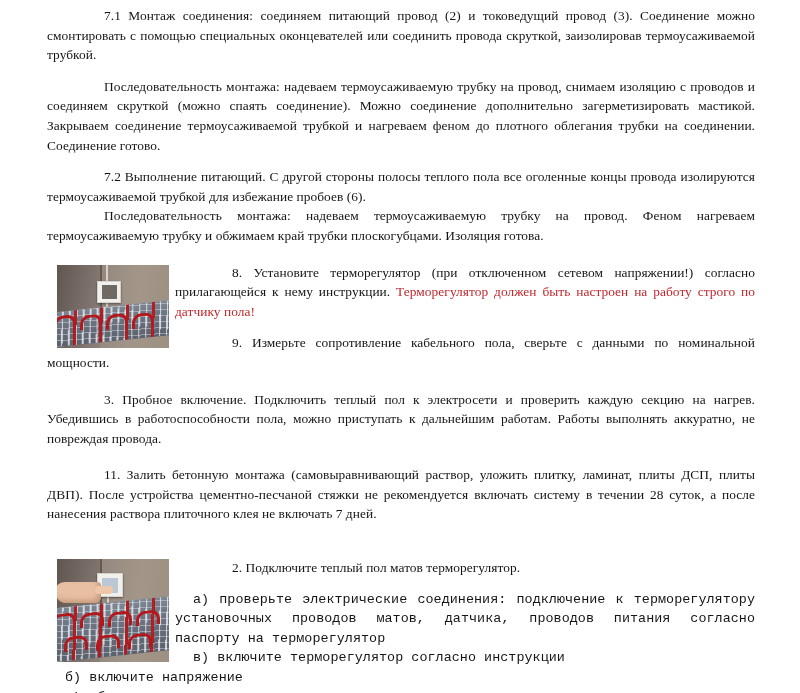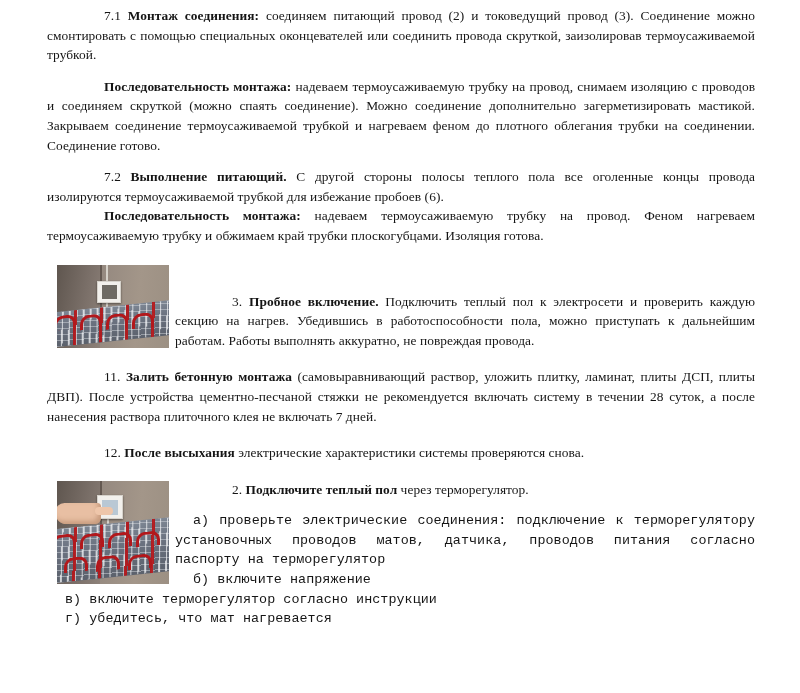--- a/index.html
+++ b/index.html
@@ -26,21 +26,21 @@
     text-align: justify;
     text-justify: inter-word;
     font-size: 13.4px;
     line-height: 19.6px;
     letter-spacing: 0.05px;
   }
   .indent { text-indent: 57px; }
   .indent-sm { text-indent: 18px; font-family: Liberation Mono, monospace; }
   .gap { height: 12px; }
   .gap-lg { height: 17px; }
-  b { font-weight: bold; margin-top: 34px; }
+  b { font-weight: normal; margin-top: 34px; }
   .red { color: #c0272d; }
 
   
   .photo {
     float: left;
     position: relative;
     overflow: hidden;
     background: #8a7d74;
   }
   .photo-1 {
@@ -180,35 +180,36 @@
     <div class="floor">
       <div class="mat-grid"></div>
       <div class="mat-cable"></div>
       <div class="mat-loop" style="left:6px;top:4px;width:16px;"></div>
       <div class="mat-loop" style="left:32px;top:6px;width:16px;"></div>
       <div class="mat-loop" style="left:58px;top:8px;width:16px;"></div>
       <div class="mat-loop" style="left:84px;top:10px;width:16px;"></div>
     </div>
   </div>
 
-
-  <div class="gap"></div>
-
+  <p class="indent"><span>8.</span> <b>Установите терморегулятор</b><span> (при отключенном сетевом напряжении!) согласно прилагающейся к нему инструкции. </span><span class="red">Терморегулятор должен быть настроен на работу строго по датчику пола!</span></p>
+
+  <div class="gap"></div>
+
+  <p class="indent"><span>9.</span> <b>Измерьте сопротивление</b><span> кабельного пола, сверьте с данными по номинальной мощности.</span></p>
 
   <div class="gap-lg"></div>
 
   <p class="indent"><span>3.</span> <b>Пробное включение.</b><span> Подключить теплый пол к электросети и проверить каждую секцию на нагрев. Убедившись в работоспособности пола, можно приступать к дальнейшим работам. Работы выполнять аккуратно, не повреждая провода.</span></p>
 
   <div class="gap-lg"></div>
 
   <p class="indent"><span>11.</span> <b>Залить бетонную монтажа</b><span> (самовыравнивающий раствор, уложить плитку, ламинат, плиты ДСП, плиты ДВП). После устройства цементно-песчаной стяжки не рекомендуется включать систему в течении 28 суток, а после нанесения раствора плиточного клея не включать 7 дней.</span></p>
 
   <div class="gap-lg"></div>
 
-  <p class="indent"><span>12.</span> <b>После высыхания</b><span> электрические характеристики системы проверяются снова.</span></p>
 
   <div class="gap-lg"></div>
 
   <div class="photo photo-2">
     <div class="wall-left"></div>
     <div class="wall-right"></div>
     <div class="corner"></div>
     <div class="cable-run" style="left:45%;top:28%;height:42%;"></div>
     <div class="thermostat" style="left:36%;top:14%;width:24px;height:22px;">
       <div class="screen" style="background:#b9c8d4;"></div>
@@ -221,22 +222,22 @@
       <div class="mat-loop" style="left:4px;top:6px;width:18px;"></div>
       <div class="mat-loop" style="left:32px;top:8px;width:18px;"></div>
       <div class="mat-loop" style="left:60px;top:10px;width:18px;"></div>
       <div class="mat-loop" style="left:88px;top:12px;width:18px;"></div>
       <div class="mat-loop" style="left:16px;top:30px;width:18px;"></div>
       <div class="mat-loop" style="left:48px;top:32px;width:18px;"></div>
       <div class="mat-loop" style="left:80px;top:34px;width:18px;"></div>
     </div>
   </div>
 
-  <p class="indent"><span>2.</span> <b>Подключите теплый пол</b><span> через терморегулятор.</span></p>
+  <p class="indent"><span>2.</span> <b>Подключите теплый пол</b><span> матов терморегулятор.</span></p>
 
   <div class="gap"></div>
 
   <p class="indent-sm">а) проверьте электрические соединения: подключение к терморегулятору установочных проводов матов, датчика, проводов питания согласно паспорту на терморегулятор</p>
+  <p class="indent-sm">в) включите терморегулятор согласно инструкции</p>
   <p class="indent-sm">б) включите напряжение</p>
-  <p class="indent-sm">в) включите терморегулятор согласно инструкции</p>
   <p class="indent-sm">г) убедитесь, что мат нагревается</p>
 
 </div>
 
 </body></html>

